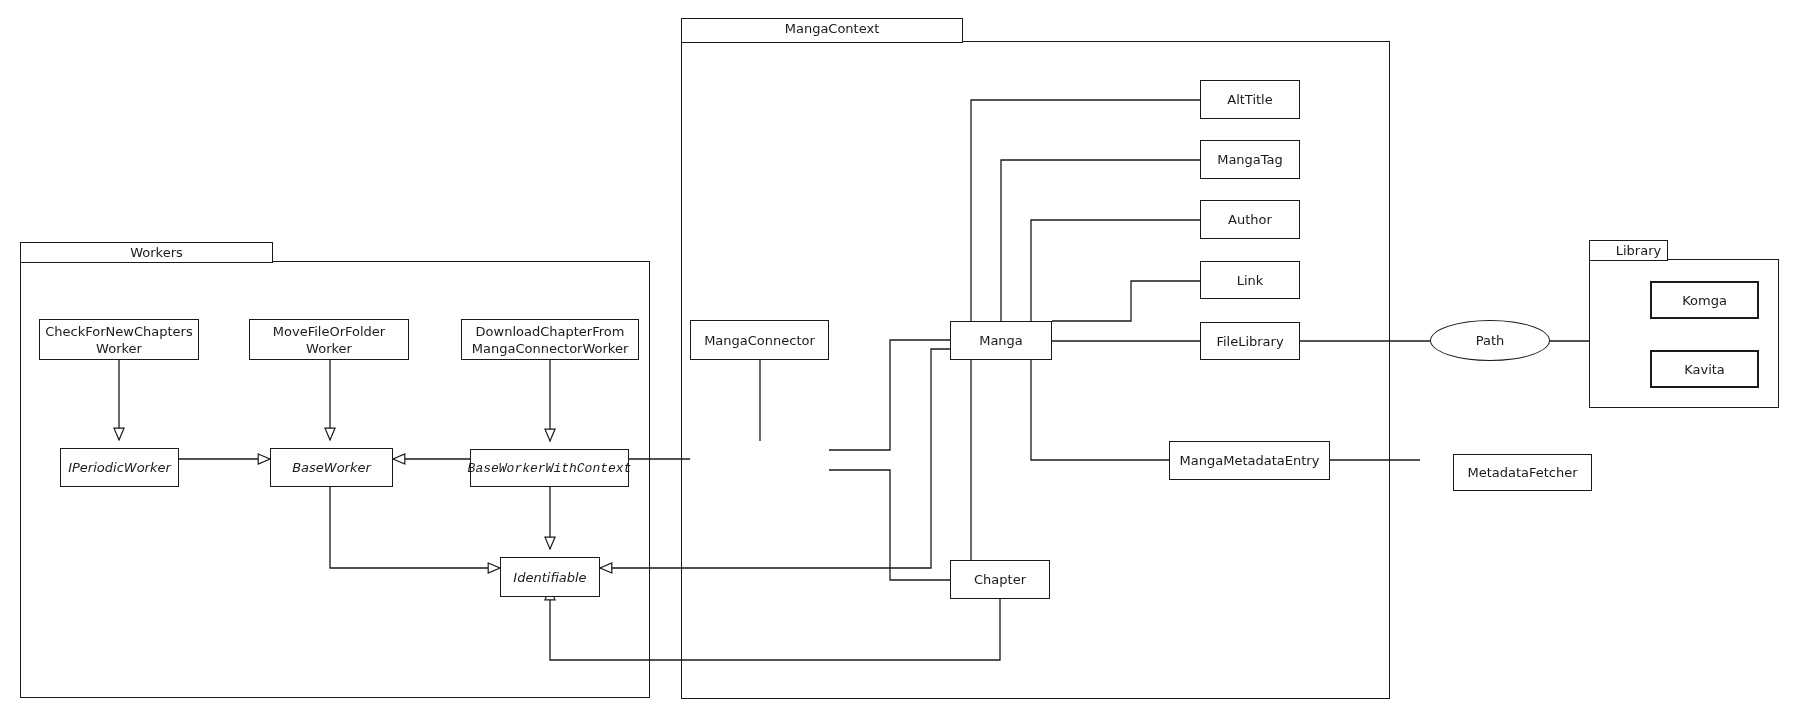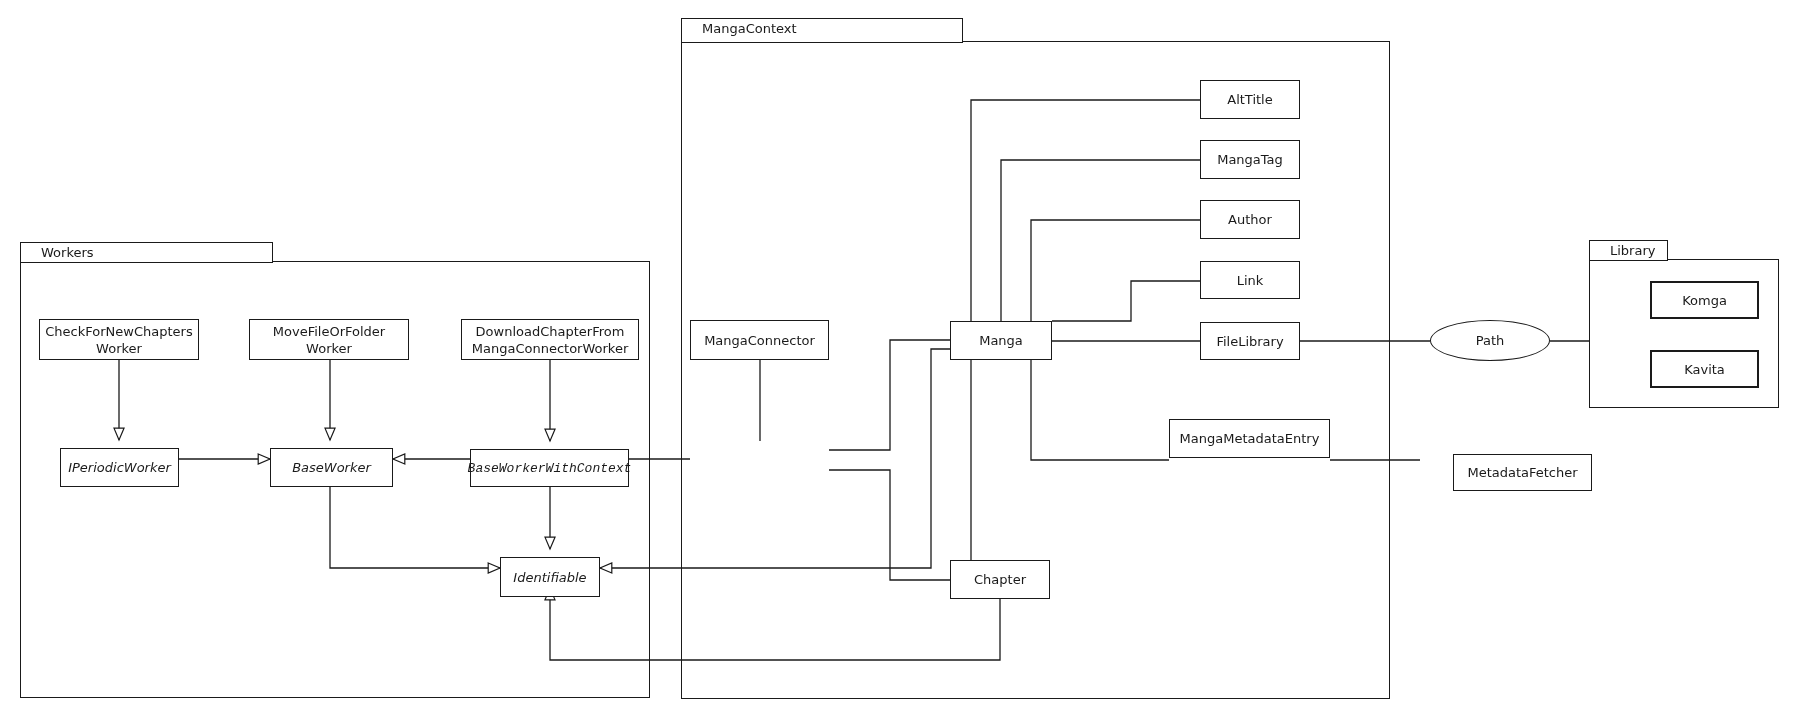--- a/index.html
+++ b/index.html
@@ -21,20 +21,21 @@
   .pkg-tab {
     position: absolute;
     border: 1.6px solid #1a1a1a;
     background: #ffffff;
     box-sizing: border-box;
     font-size: 13px;
     line-height: 19px;
     padding-left: 20px;
     white-space: nowrap;
     overflow: hidden;
+    text-align: center;
   }
   svg#edges {
     position: absolute;
     left: 0; top: 0;
     pointer-events: none;
   }
   .edge {
     fill: none;
     stroke: #1a1a1a;
     stroke-width: 1.3px;
@@ -135,21 +136,21 @@
   <div class="node" style="left:1200px; top:80px; width:100px; height:39px;">AltTitle</div>
 
   <div class="node" style="left:1200px; top:140px; width:100px; height:39px;">MangaTag</div>
 
   <div class="node" style="left:1200px; top:200px; width:100px; height:39px;">Author</div>
 
   <div class="node" style="left:1200px; top:261px; width:100px; height:38px;">Link</div>
 
   <div class="node" style="left:1200px; top:322px; width:100px; height:38px;">FileLibrary</div>
 
-  <div class="node" style="left:1169px; top:419px; width:161px; height:39px;">MangaMetadataEntry</div>
+  <div class="node" style="left:1169px; top:441px; width:161px; height:39px;">MangaMetadataEntry</div>
 
   <div class="node" style="left:1420px; top:454px; width:139px; height:37px;margin-left:33px;">MetadataFetcher</div>
 
   <div class="node ellipse" style="left:1430px; top:320px; width:120px; height:41px;">Path</div>
 
   <div class="node thick" style="left:1650px; top:281px; width:109px; height:38px;">Komga</div>
 
   <div class="node thick" style="left:1650px; top:350px; width:109px; height:38px;">Kavita</div>
 
 </div>

